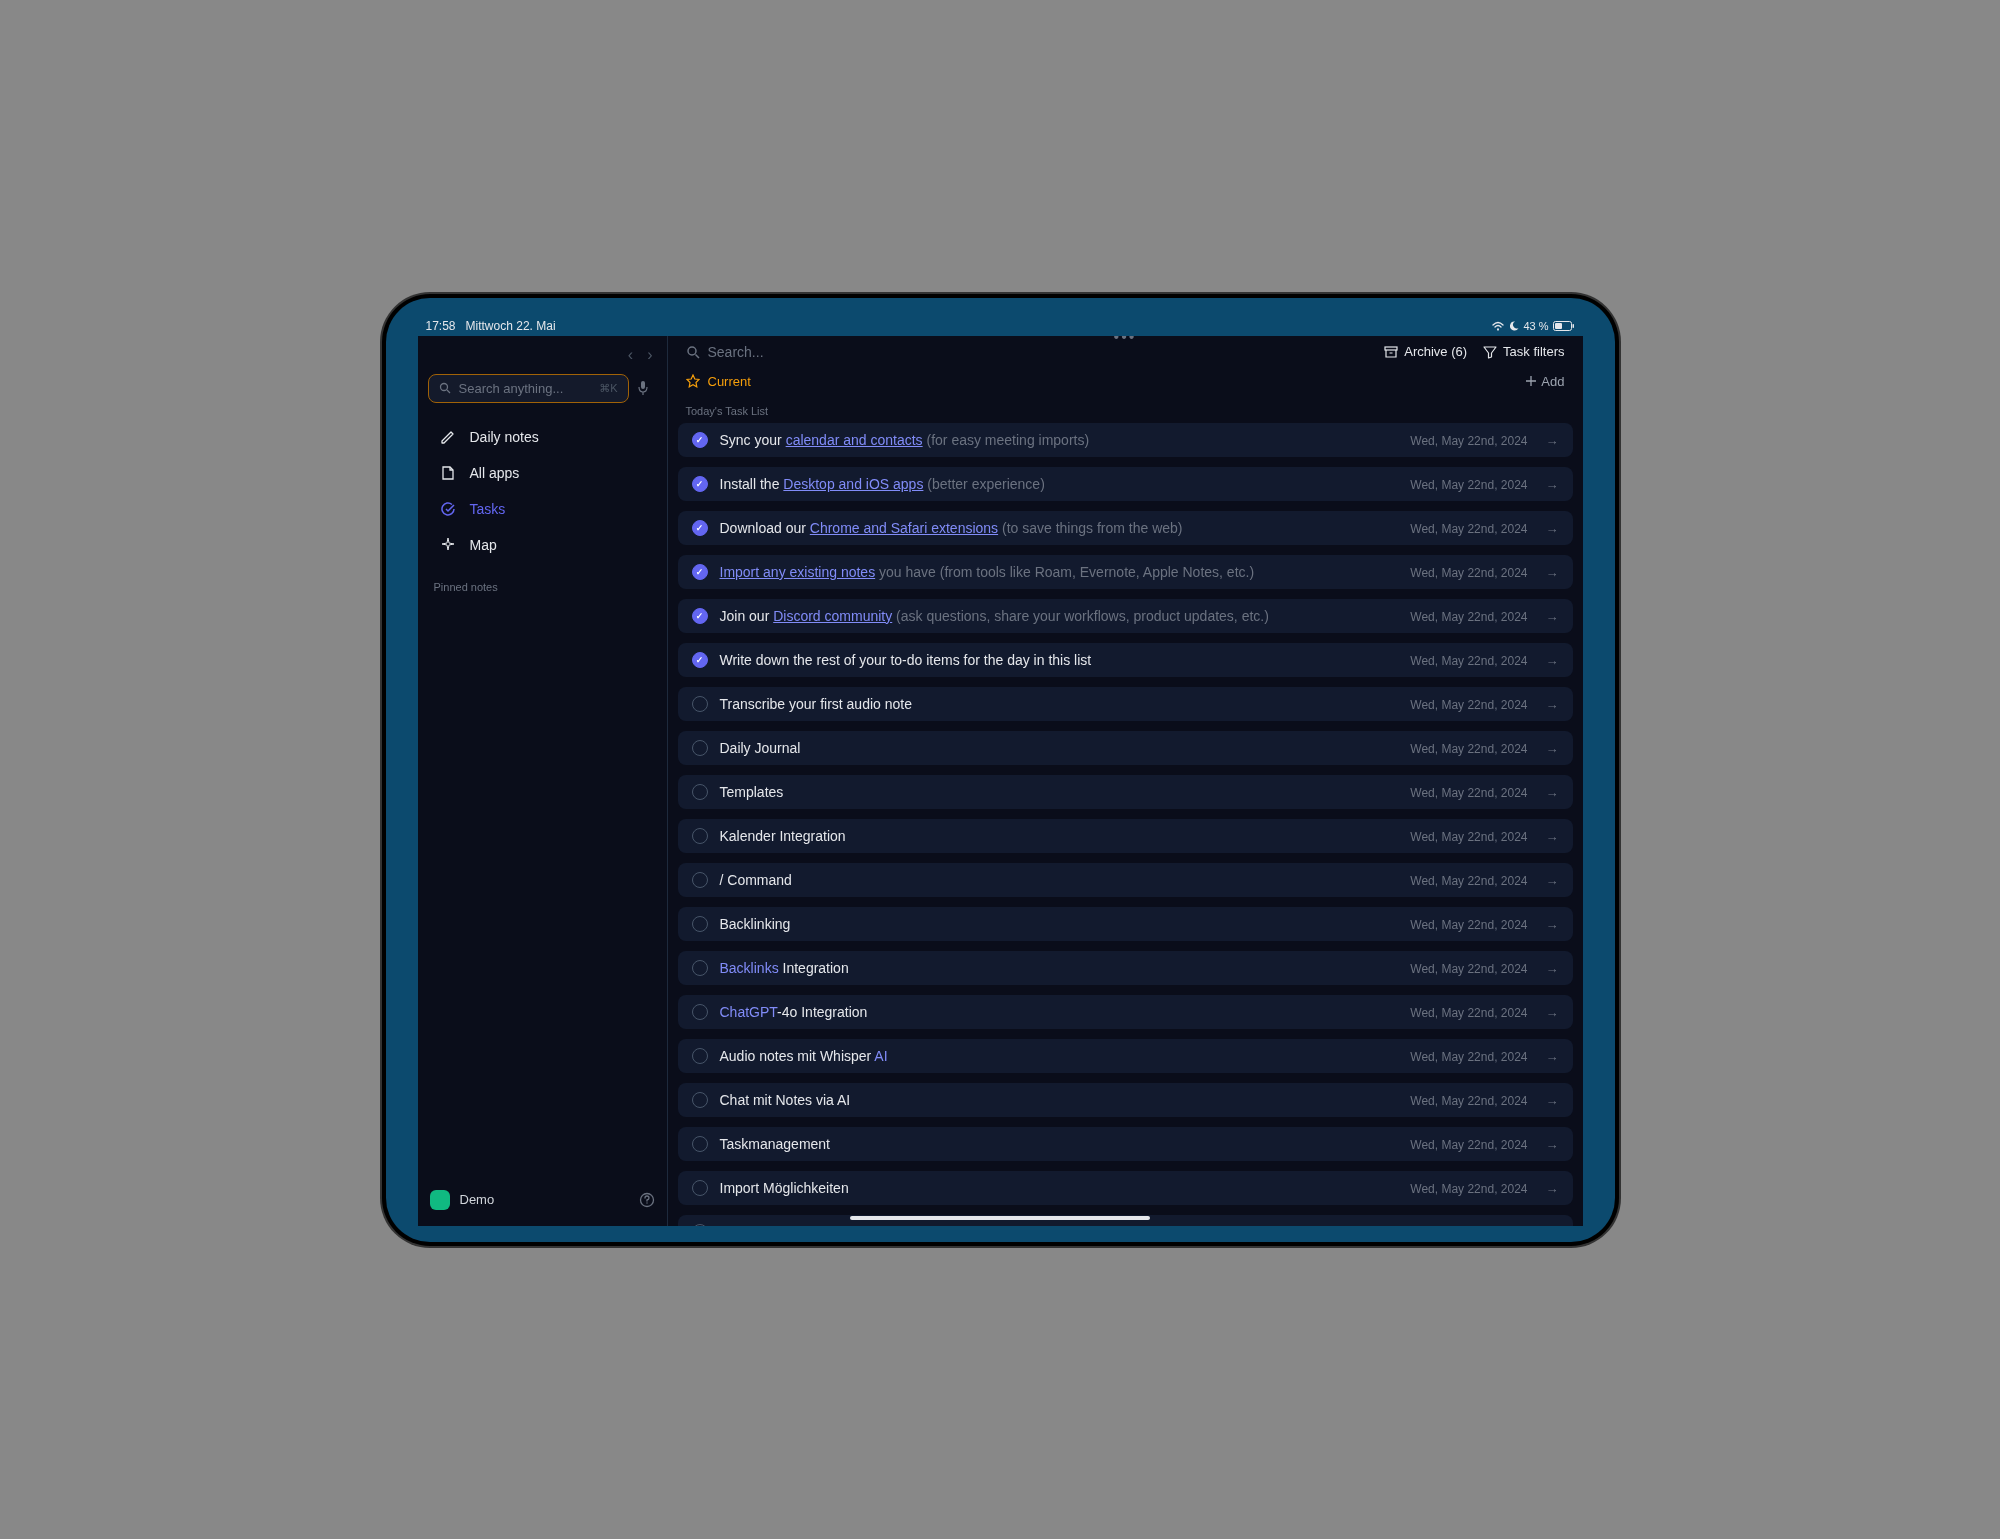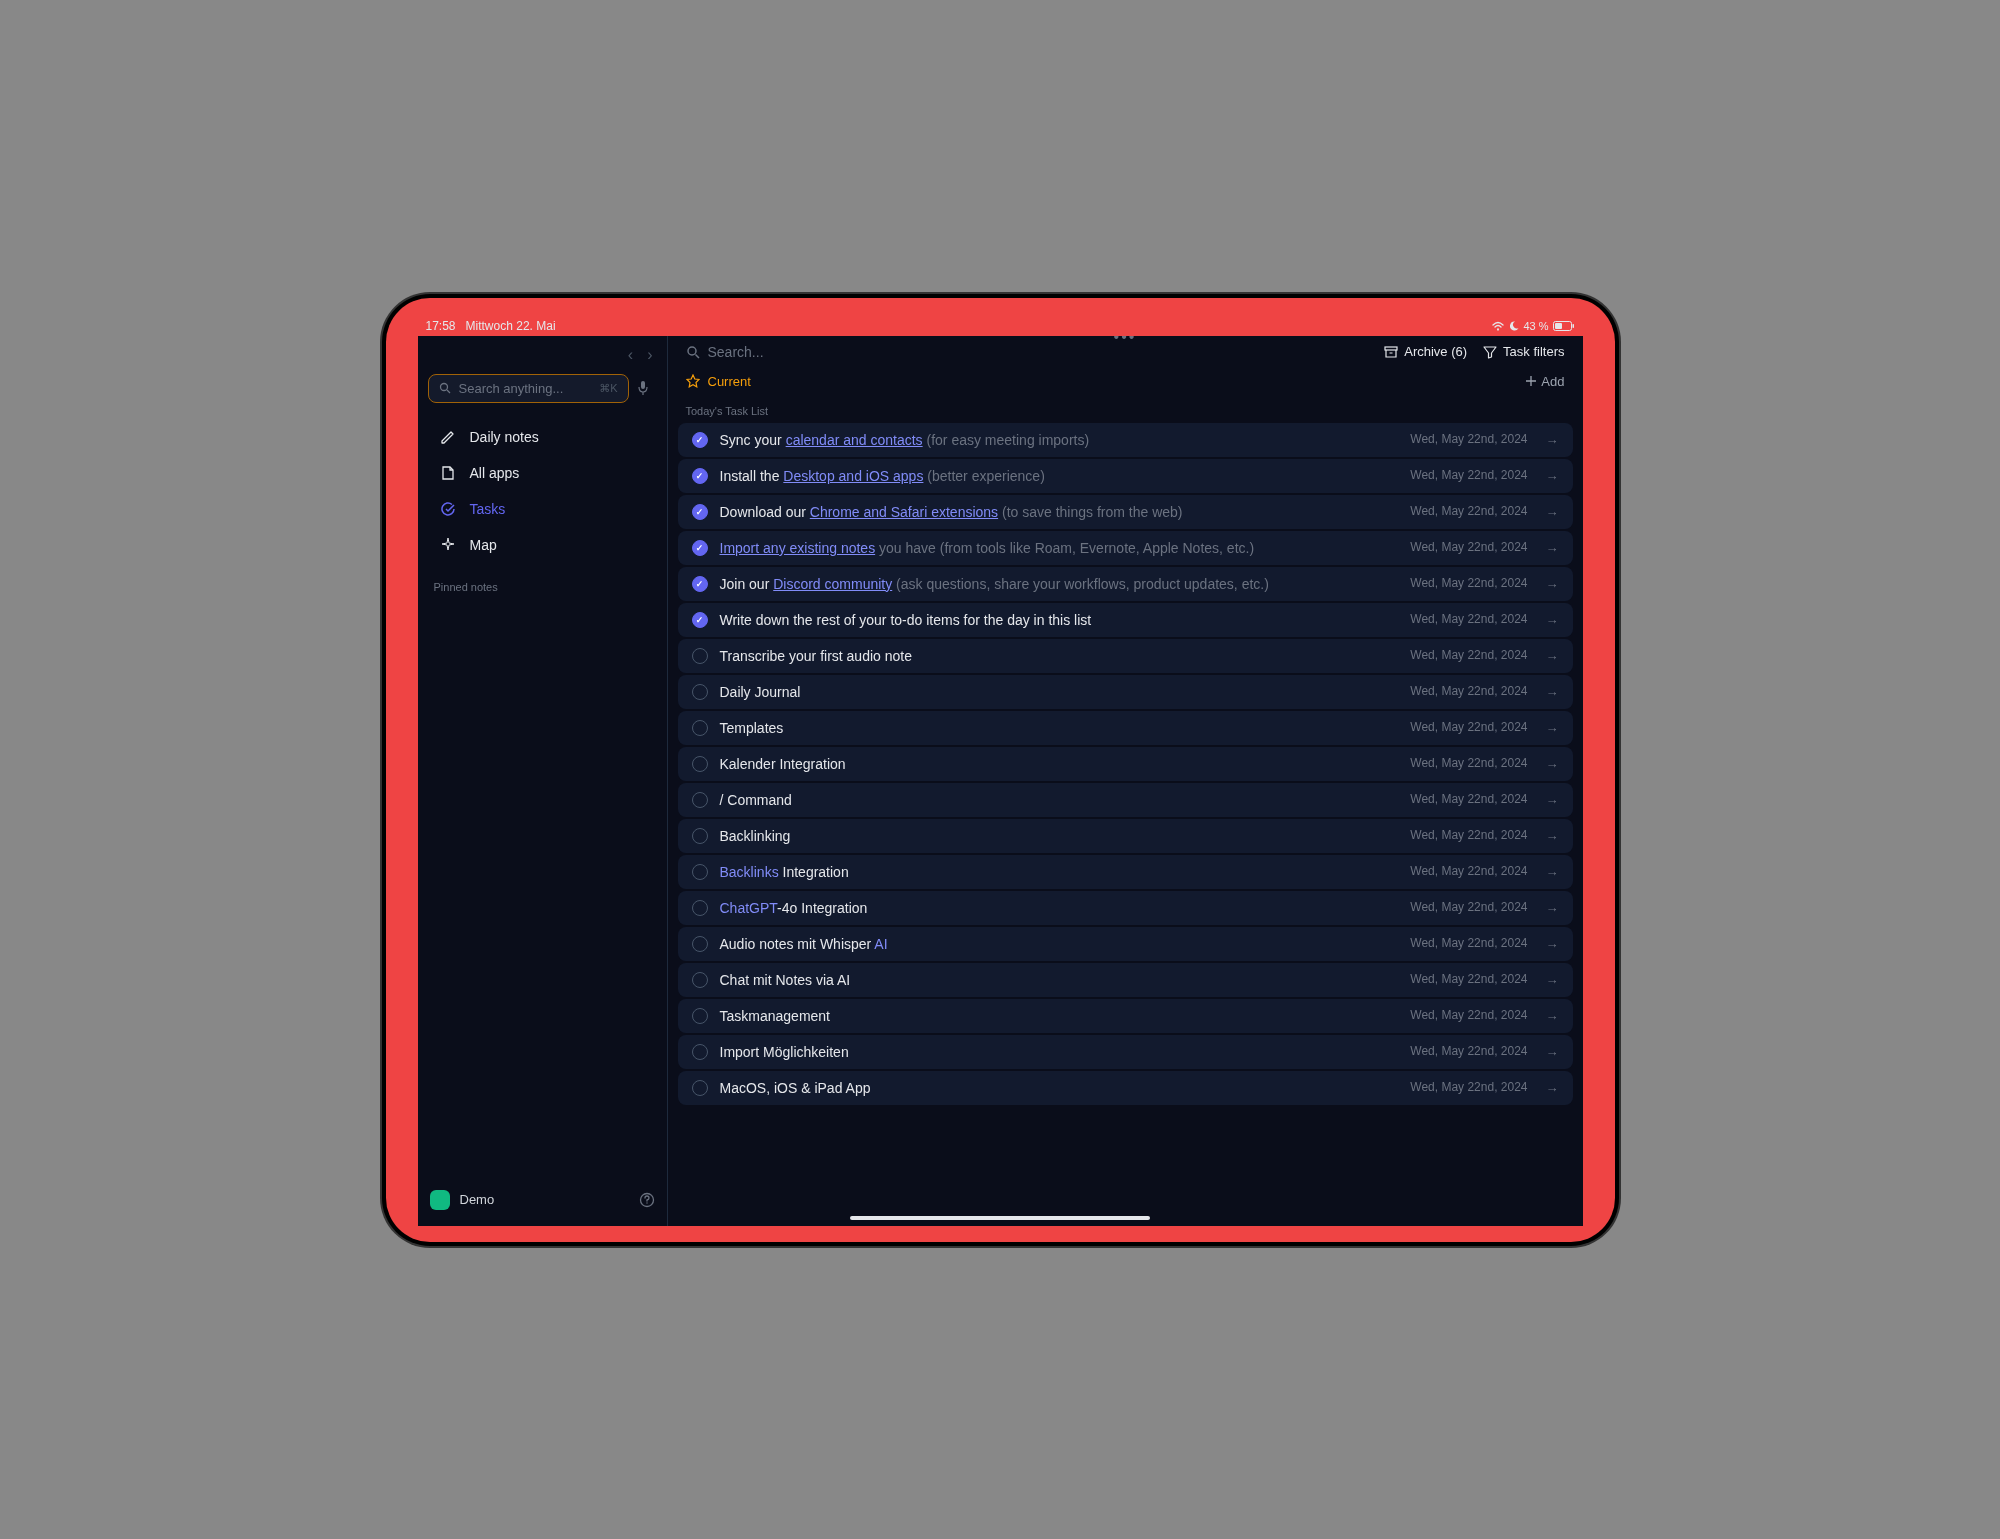--- a/index.html
+++ b/index.html
@@ -8,21 +8,21 @@
 .device-frame {
   width: 1237px; height: 952px;
   background: #000;
   border-radius: 48px;
   padding: 4px;
   position: relative;
   box-shadow: 0 0 0 2px #333;
 }
 .device-inner {
   width: 100%; height: 100%;
-  background: #ef4444;
+  background: #0c4a6e;
   border-radius: 44px;
   padding: 16px 32px 16px 32px;
   position: relative;
   overflow: hidden;
 }
 
 .status-bar {
   display: flex; justify-content: space-between; align-items: center;
   color: #e5e7eb; font-size: 12px; font-weight: 500;
   padding: 4px 8px 2px 8px;
@@ -100,25 +100,25 @@
 }
 
 .subbar { display: flex; align-items: center; justify-content: space-between; padding: 6px 18px 2px 18px; }
 .current-tab { display: flex; align-items: center; gap: 8px; color: #f59e0b; font-size: 13px; font-weight: 500; }
 .add-btn { display: flex; align-items: center; gap: 4px; color: #9ca3af; font-size: 13px; cursor: pointer; }
 
 .list-scroll { flex: 1; overflow: auto; padding: 4px 10px 0 10px; }
 .section-label { font-size: 11px; color: #6b7280; padding: 10px 8px 6px 8px; }
 
 .task-row {
-  display: flex; align-items: flex-start; gap: 12px;
+  display: flex; align-items: flex-end; gap: 12px;
   background: #121a2e;
   border-radius: 8px;
   padding: 9px 14px;
-  margin-bottom: 2px;
+  margin-bottom: 10px;
 }
 .check {
   width: 16px; height: 16px; border-radius: 50%;
   border: 1.5px solid #475569; flex-shrink: 0;
   display: flex; align-items: center; justify-content: center;
 }
 .check.done { background: #6366f1; border-color: #6366f1; }
 .check.done::after { content: '✓'; color: #fff; font-size: 9px; font-weight: bold; }
 .task-text { font-size: 14px; color: #e5e7eb; flex: 1; }
 .task-text .dim { color: #6b7280; }

